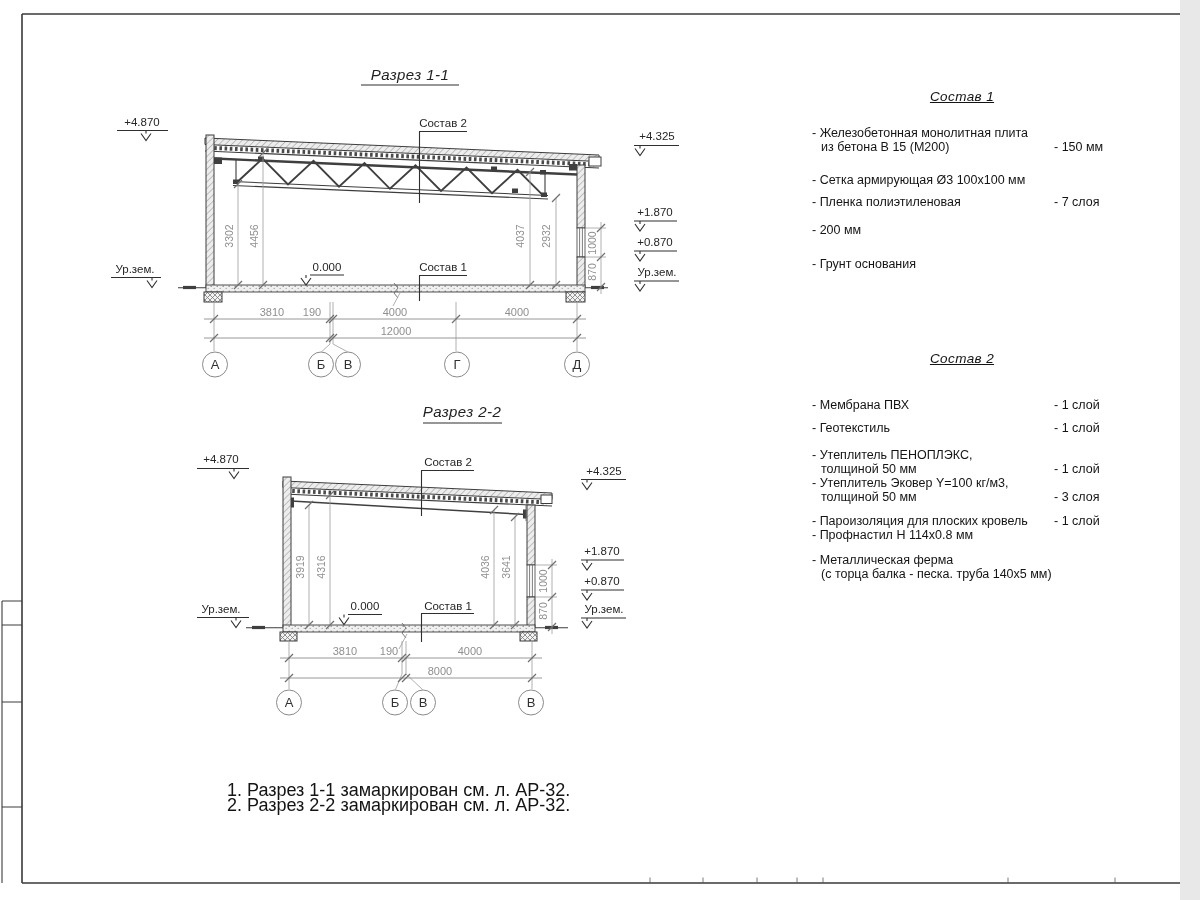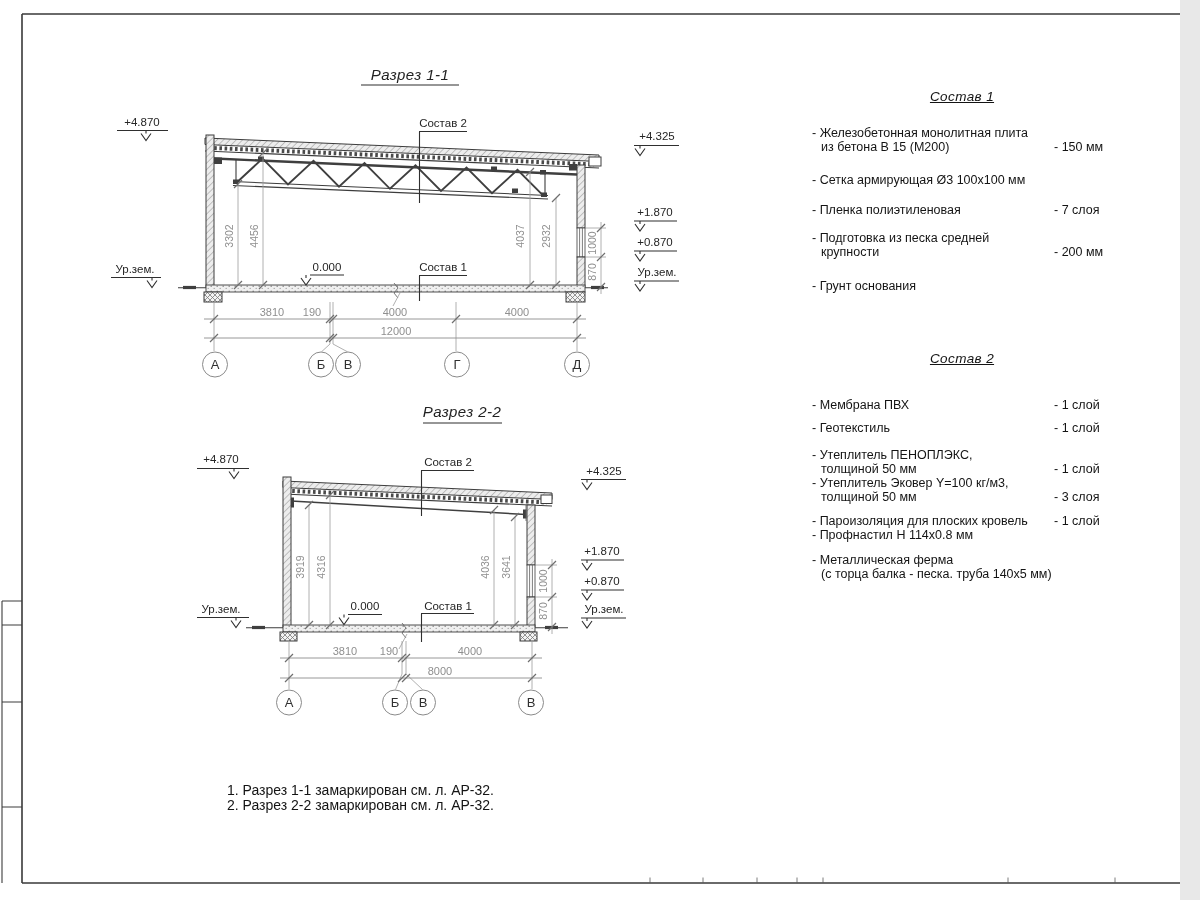--- a/index.html
+++ b/index.html
@@ -22,21 +22,21 @@
   text.ttl{font-size:15px;font-style:italic;fill:#222;letter-spacing:0.4px;}
   .bubble{stroke:#8a8a8a;stroke-width:1;fill:#ffffff;}
 
   .panel{position:absolute;width:300px;color:#141414;font-size:12.5px;line-height:14px;}
   .ptitle-wrap{text-align:center;}
   .ptitle{font-style:italic;font-size:13.5px;text-decoration:underline;letter-spacing:0.4px;}
   .row{display:flex;align-items:flex-end;}
   .txt{width:242px;}
   .l2{margin-left:9px;}
   .qty{width:58px;white-space:nowrap;}
-  .notes{position:absolute;left:227px;top:783px;font-size:14px;line-height:15px;color:#141414;}
+  .notes{position:absolute;left:227px;top:783px;font-size:18px;line-height:15px;color:#141414;}
 </style>
 </head>
 <body>
 
 <div class="page">
 
 <svg width="1200" height="900" viewBox="0 0 1200 900">
   <defs>
     <pattern id="hatch" width="4.5" height="4.5" patternUnits="userSpaceOnUse" patternTransform="rotate(45)">
       <rect width="4.5" height="4.5" fill="#ededed"></rect>
@@ -242,37 +242,33 @@
 <div class="panel" style="left:812px;top:90px;">
   <div class="ptitle-wrap"><span class="ptitle">Состав 1</span></div>
   <div style="height:22px;"></div>
   <div class="row" style="margin-bottom:19px;">
     <div class="txt">
           <div>- Железобетонная монолитная плита</div>
           <div class="l2">из бетона В 15 (М200)</div>
         </div>
     <div class="qty">- 150 мм</div>
   </div>
-  <div class="row" style="margin-bottom:16px;">
+  <div class="row" style="margin-bottom:8px;">
     <div class="txt">
           <div>- Сетка армирующая Ø3 100х100 мм</div>
         </div>
     <div class="qty"></div>
   </div>
   <div class="row" style="margin-bottom:14px;">
     <div class="txt">
           <div>- Пленка полиэтиленовая</div>
         </div>
     <div class="qty">- 7 слоя</div>
   </div>
   <div class="row" style="margin-bottom:20px;">
-    <div class="txt">
-          <div>- Подготовка из песка средней</div>
-          <div class="l2">крупности</div>
-        </div>
     <div class="qty">- 200 мм</div>
   </div>
   <div class="row">
     <div class="txt">
           <div>- Грунт основания</div>
         </div>
     <div class="qty"></div>
   </div>
 </div>
 

